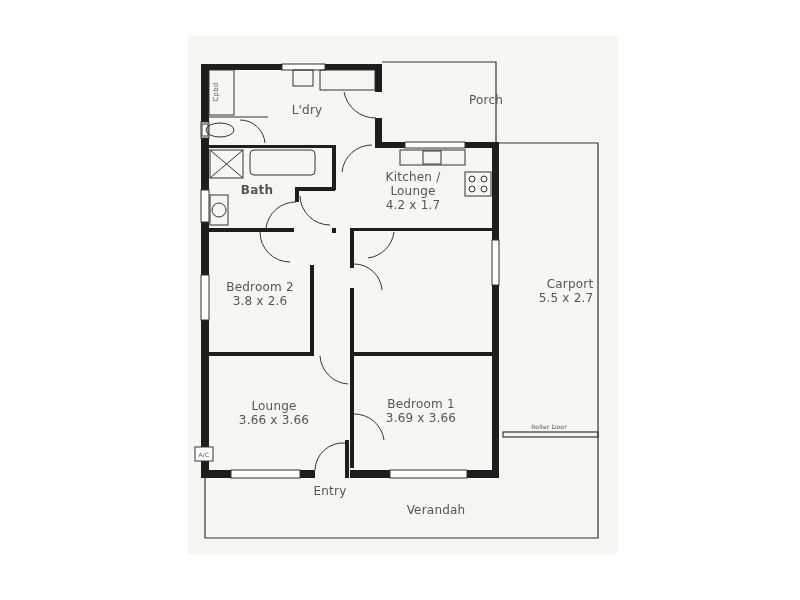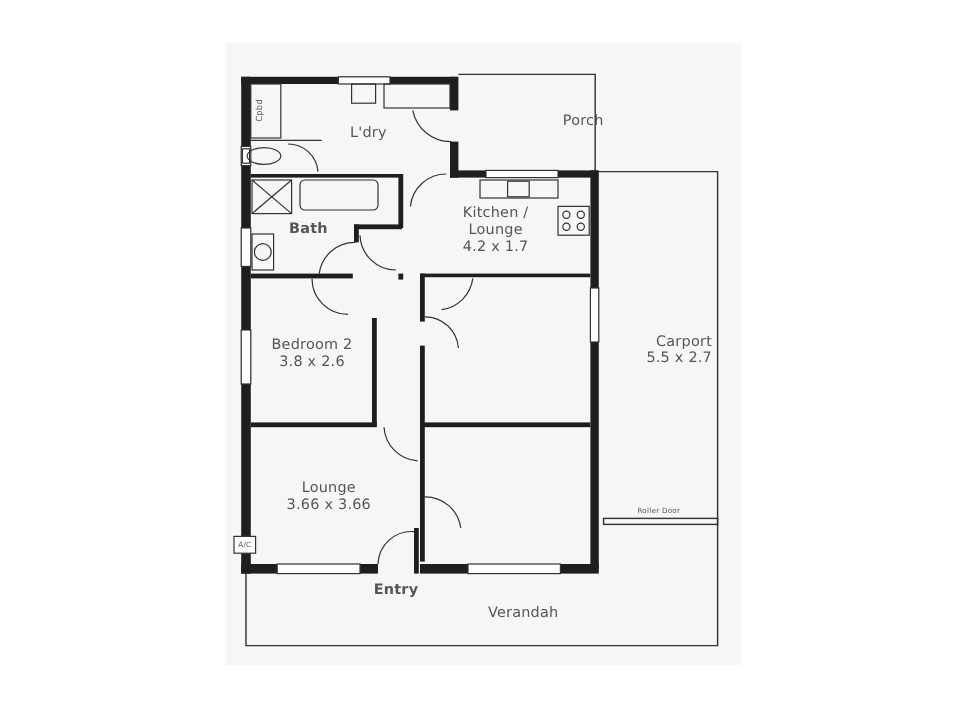--- a/index.html
+++ b/index.html
@@ -182,19 +182,23 @@
   <div class="lbl" style="left:566px; top:291px;text-align:right;">
     <span class="dim">Carport</span>
     <span class="dim">5.5 x 2.7</span>
   </div>
 
   <div class="lbl" style="left:274px; top:413px;">
     <span class="dim">Lounge</span>
     <span class="dim">3.66 x 3.66</span>
   </div>
 
-
-  <div class="lbl" style="left:330px; top:491px;font-weight:bold;">Entry</div>
+  <div class="lbl" style="left:421px; top:411px;">
+    <span class="dim">Bedroom 1</span>
+    <span class="dim">3.69 x 3.66</span>
+  </div>
+
+  <div class="lbl" style="left:330px; top:491px;">Entry</div>
   <div class="lbl" style="left:392px; top:510px;margin-left:44px;">Verandah</div>
 
   <div class="lbl tiny" style="left:549px; top:426px;">Roller Door</div>
   <div class="lbl tiny" style="left:204px; top:454px;">A/C</div>
 </div>
 
 </body></html>

